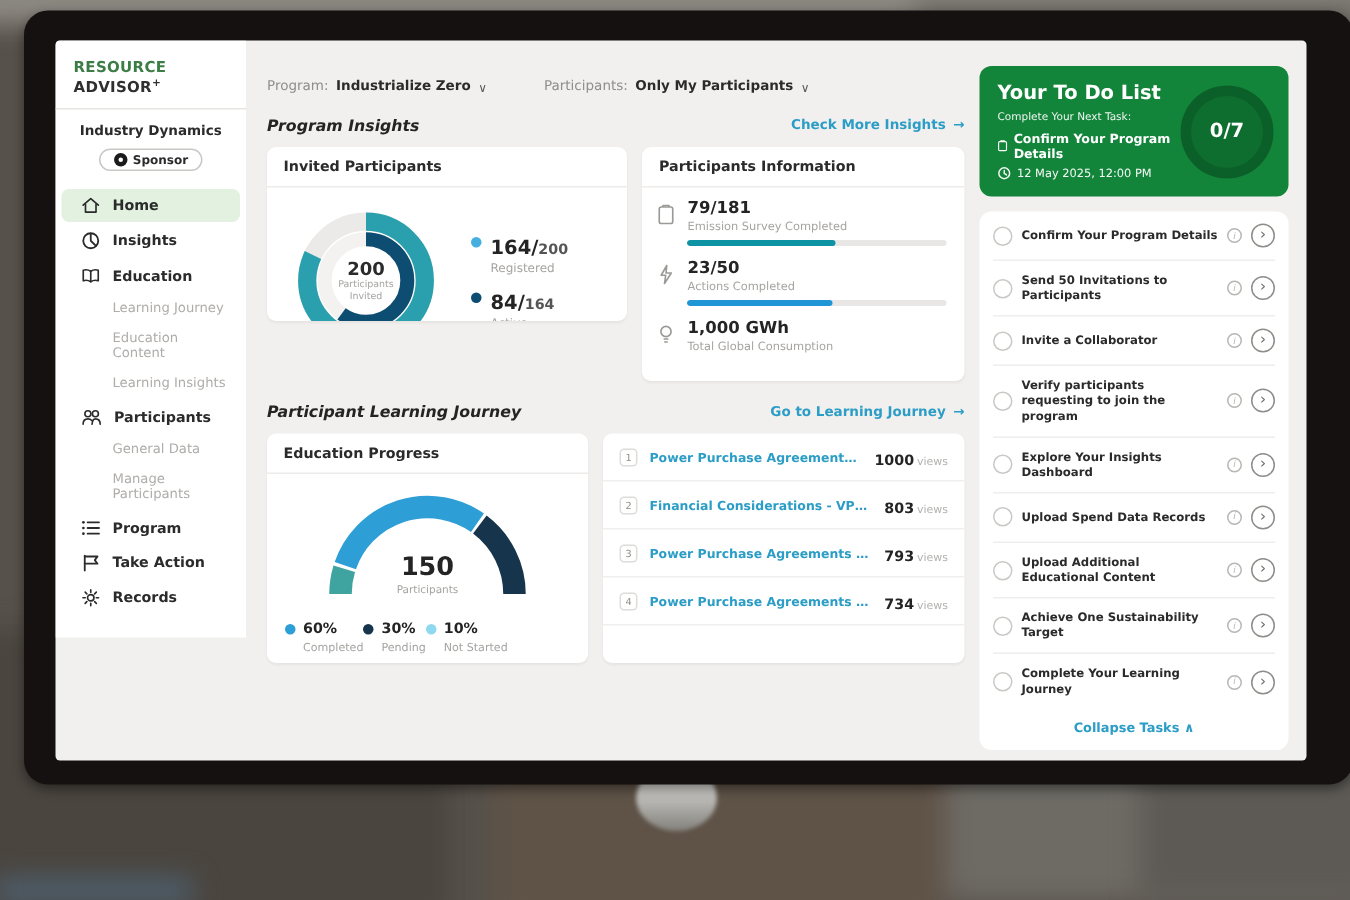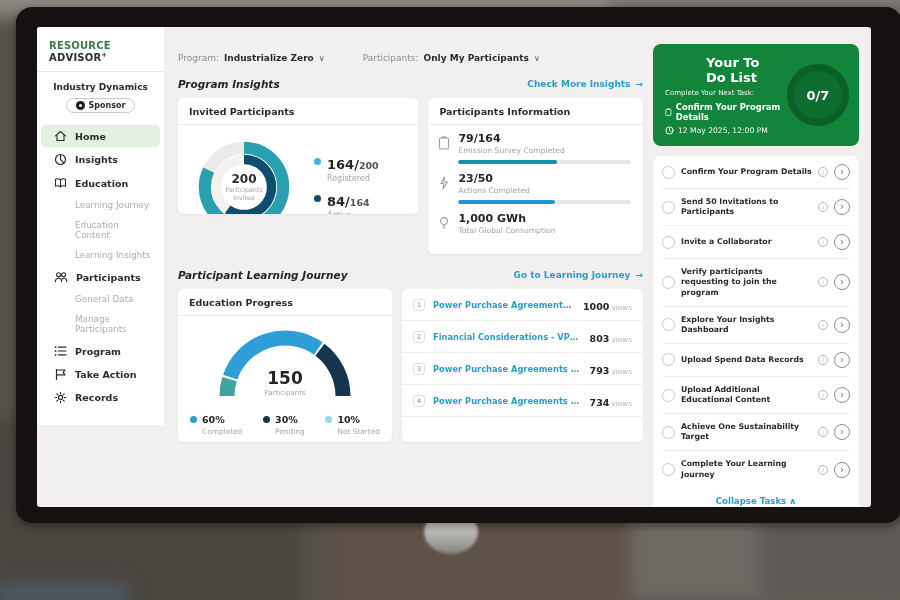--- a/index.html
+++ b/index.html
@@ -88,41 +88,41 @@
   .info-val { font-size:11px; font-weight:bold; color:#242424; }
   .info-lab { font-size:7.6px; color:#a5a4a1; margin-top:1px; }
   .bar { height:4px; border-radius:2px; background:#e9e7e5; margin-top:5px; overflow:hidden; }
   .bar-fill { height:100%; border-radius:2px; }
 
   .card-gauge { width:214px; flex-shrink:0; height:153px; }
   .gauge-body { position:relative; padding-top:10px; display:flex; justify-content:center; }
   .gauge-center { position:absolute; left:0; right:0; top:52px; text-align:center; }
   .gauge-center .v { font-size:17px; font-weight:bold; color:#242424; }
   .gauge-center .l { font-size:7px; color:#a5a4a1; margin-top:1px; }
-  .gauge-legend { display:flex; justify-content:space-between; padding:8px 12px 0 12px; }
+  .gauge-legend { display:flex; padding:8px 12px 0 12px; }
   .gl-item { display:flex; gap:5px; }
   .gl-dot { width:7px; height:7px; border-radius:50%; margin-top:2px; flex-shrink:0; }
   .gl-pct { font-size:9.5px; font-weight:bold; color:#242424; }
   .gl-lab { font-size:7.4px; color:#a5a4a1; margin-top:2px; }
 
   .card-lessons { flex:1; height:153px; }
   .lesson-row { display:flex; align-items:center; gap:8px; padding:6px 11px; border-bottom:1px solid #f1efee; }
   .lesson-rank { width:12px; height:12px; border:1px solid #dddcd9; border-radius:3px; font-size:6.5px;
     color:#8f8e8b; display:flex; align-items:center; justify-content:center; flex-shrink:0; }
   .lesson-title { flex:1; font-size:8.3px; font-weight:bold; color:#2b9dc6; white-space:nowrap;
     overflow:hidden; text-overflow:ellipsis; cursor:pointer; }
   .lesson-views { font-size:9.5px; font-weight:bold; color:#242424; }
   .lesson-views-lab { font-size:7.3px; color:#b3b2af; margin-left:2px; }
 
   
   .todo-col { width:206px; flex-shrink:0; }
   .todo-card { background:#13853a; border-radius:8px; padding:11px 10px 11px 12px; display:flex;
     gap:6px; color:#fff; }
   .todo-left { flex:1; min-width:0; }
-  .todo-title { font-size:13px; font-weight:bold;margin-left:41px; }
+  .todo-title { font-size:13px; font-weight:bold; }
   .todo-sub { font-size:7px; margin-top:4px; opacity:.92; }
   .todo-task { font-size:8.4px; font-weight:bold; margin-top:5px; display:flex; gap:4px; align-items:center; }
   .todo-date { font-size:7.6px; margin-top:4px; display:flex; gap:4px; align-items:center; opacity:.95; }
   .score-circle { width:62px; height:62px; border-radius:50%; background:#0d6e2f; flex-shrink:0;
     box-shadow:inset 0 0 0 7px rgba(0,0,0,.13); display:flex; align-items:center; justify-content:center;
     align-self:center; }
   .score-circle span { font-size:13px; font-weight:bold; color:#fff; }
 
   .tasks-card { background:#fff; border-radius:8px; margin-top:10px; padding:0 9px; }
   .task-row { display:flex; align-items:center; gap:6px; padding:8px 0; border-bottom:1px solid #f0eeec; }
@@ -297,21 +297,21 @@
               <div class="card-head">Participants Information</div>
               <div class="info-body">
                 <div class="info-row">
                   <span class="info-icon">
                     <svg class="icn" width="12" height="14" viewBox="0 0 12 14" fill="none" stroke="#9b9a97" stroke-width="1.1" stroke-linejoin="round">
                         <rect x="1.5" y="2" width="9" height="11" rx="1.4"></rect>
                         <path d="M4 2 V1 H8 V2"></path>
                       </svg>
                   </span>
                   <div class="info-main">
-                    <div class="info-val">79/164</div>
+                    <div class="info-val">79/181</div>
                     <div class="info-lab">Emission Survey Completed</div>
                     <div class="bar">
                         <div class="bar-fill" style="width:57%;background:#0e93a4"></div>
                       </div>
                   </div>
                 </div>
                 <div class="info-row">
                   <span class="info-icon">
                     <svg class="icn" width="12" height="14" viewBox="0 0 12 14" fill="none" stroke="#9b9a97" stroke-width="1.1" stroke-linejoin="round">
                         <path d="M6.5 1 L2.8 7.5 H5.8 L5 13 L9.5 6 H6 Z"></path>

